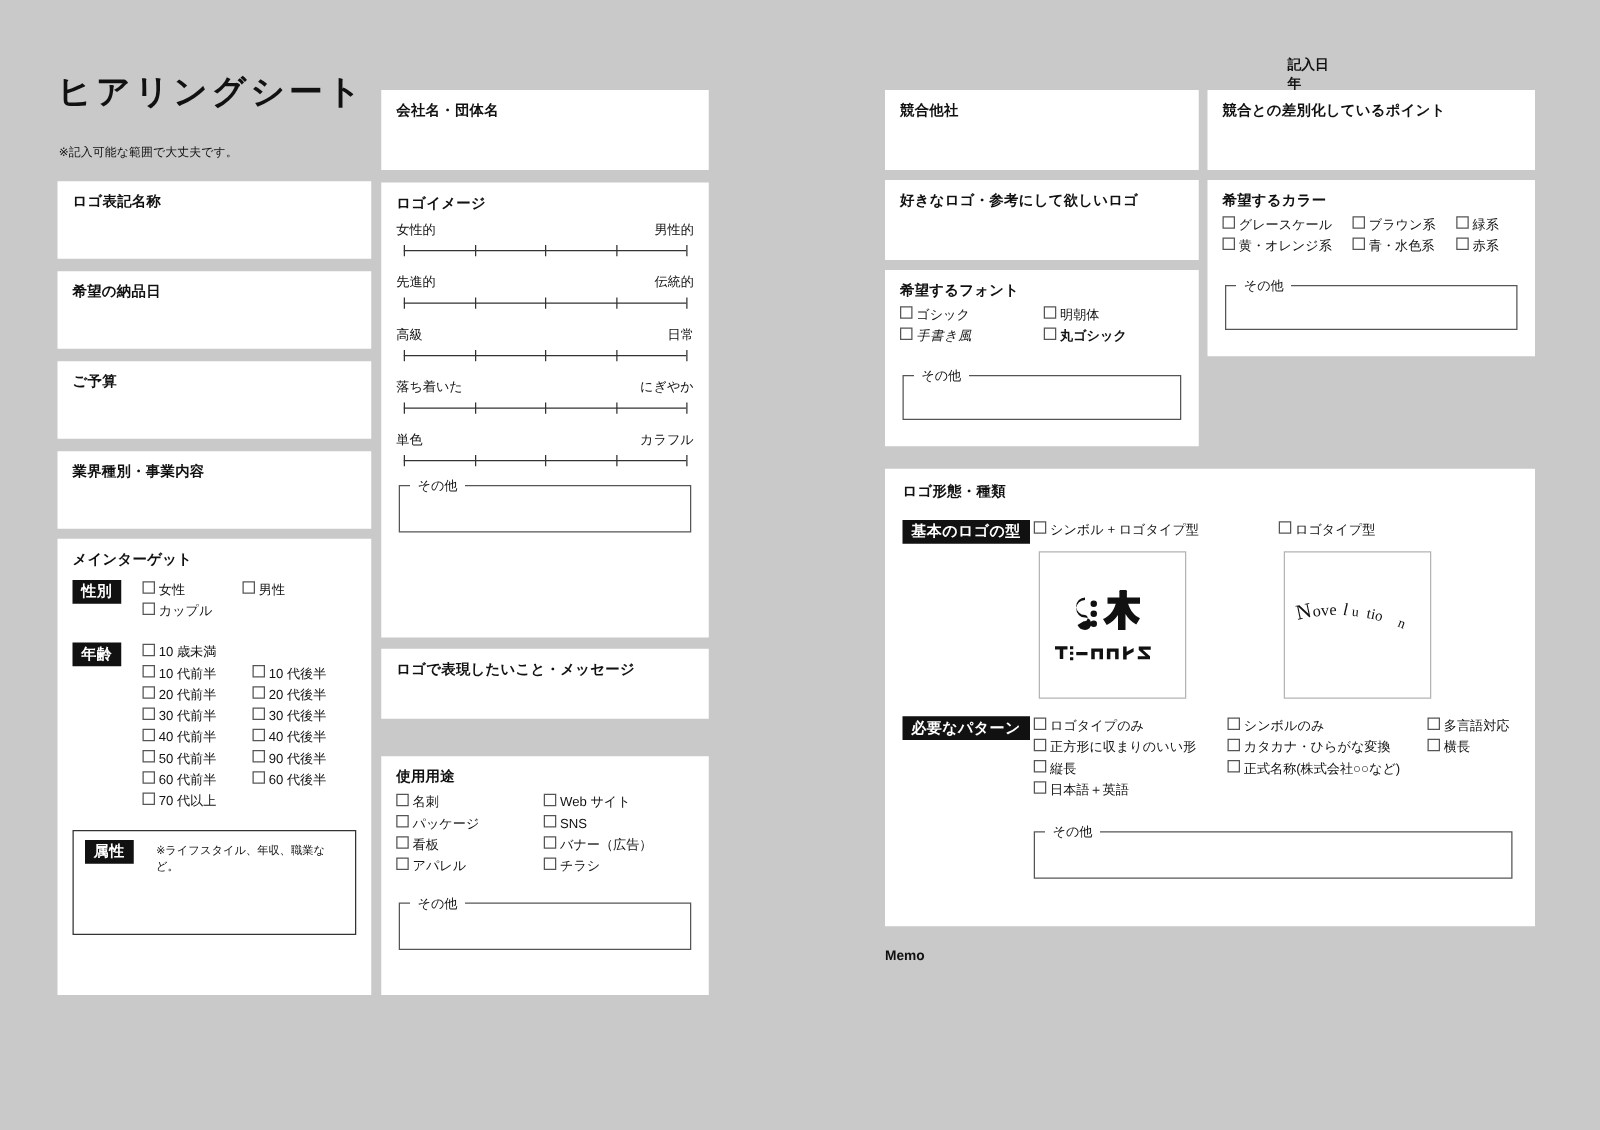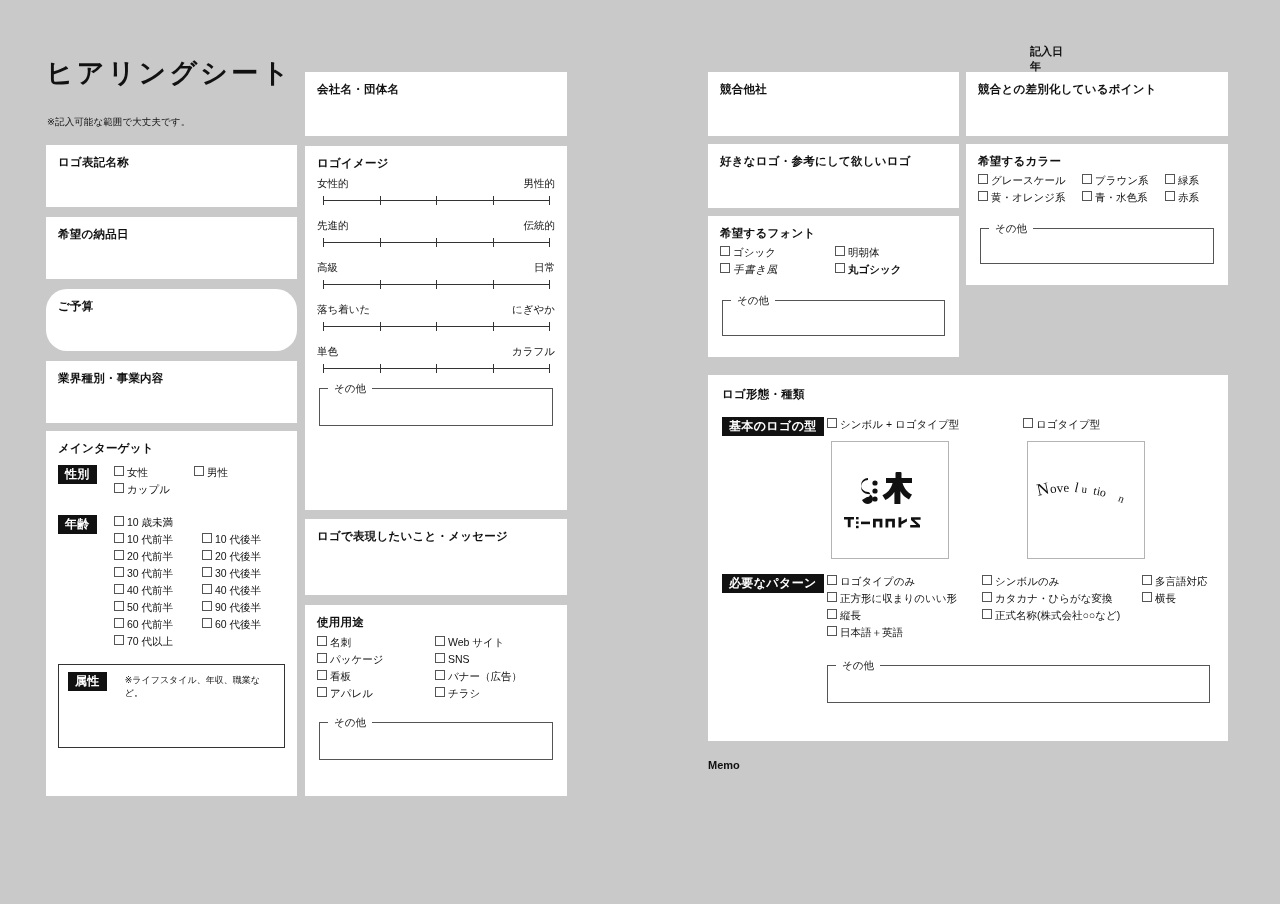--- a/index.html
+++ b/index.html
@@ -77,21 +77,21 @@
   </div>
 
   <div class="col-a panel" style="top:145px;height:62px;">
     <div class="panel-title">ロゴ表記名称</div>
   </div>
 
   <div class="col-a panel" style="top:217px;height:62px;">
     <div class="panel-title">希望の納品日</div>
   </div>
 
-  <div class="col-a panel" style="top:289px;height:62px;border-radius:21px;">
+  <div class="col-a panel" style="top:289px;height:62px;">
     <div class="panel-title">ご予算</div>
   </div>
 
   <div class="col-a panel" style="top:361px;height:62px;">
     <div class="panel-title">業界種別・事業内容</div>
   </div>
 
   <div class="col-a panel" style="top:431px;height:365px;padding:10px 12px;">
     <div class="panel-title" style="margin-bottom:8px;">メインターゲット</div>
 
@@ -303,21 +303,21 @@
         <div class="tick" style="left:75%;"></div>
         <div class="tick" style="left:100%;"></div>
       </div>
     </div>
 
     <fieldset class="other" style="height:42px;">
       <legend>その他</legend>
     </fieldset>
   </div>
 
-  <div class="col-b panel" style="top:519px;height:76px;">
+  <div class="col-b panel" style="top:519px;height:56px;">
     <div class="panel-title">ロゴで表現したいこと・メッセージ</div>
   </div>
 
   <div class="col-b panel" style="top:605px;height:191px;">
     <div class="panel-title" style="margin-bottom:4px;">使用用途</div>
 
     <div style="display:flex;">
       <div style="width:118px;">
         <div class="cbrow">
             <span class="cb">

